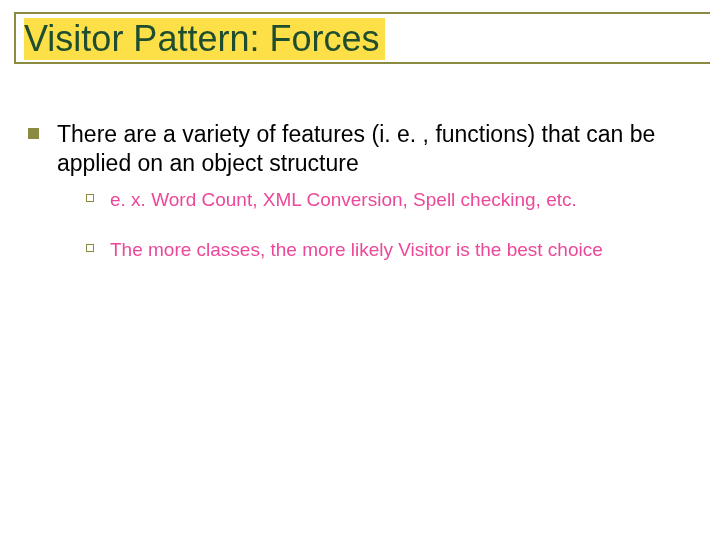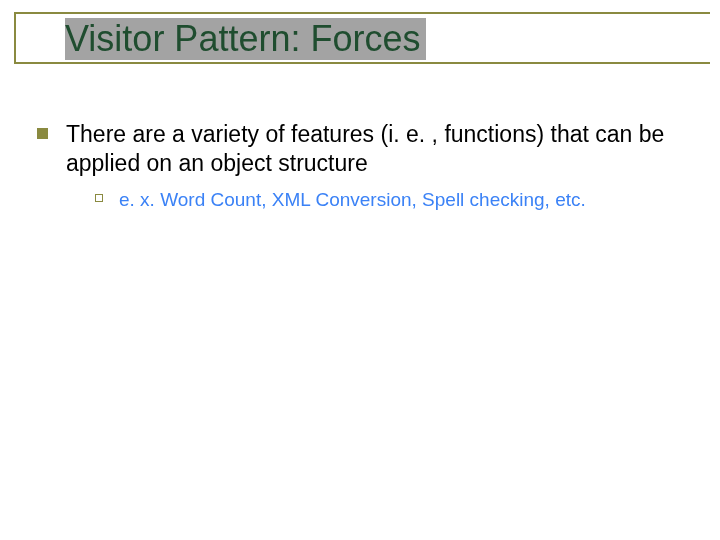--- a/index.html
+++ b/index.html
@@ -26,37 +26,36 @@
     width: 2px;
     height: 50px;
     background: #8a8a40;
   }
   .title {
     position: absolute;
     top: 18px;
     left: 24px;
     font-size: 36px;
     color: #1f4d2f;
-    background: #a3a3a3;
+    background: #fde047;
     padding-right: 6px;
     font-weight: 400;
-    margin-left: 41px;
   }
   .rule-under-title {
     position: absolute;
     top: 62px;
     left: 14px;
     right: 10px;
     height: 2px;
     background: #8a8a40;
   }
   .content {
     position: absolute;
     top: 120px;
-    left: 37px;
+    left: 28px;
     right: 40px;
   }
   .lvl1 {
     display: flex;
     align-items: flex-start;
     margin-bottom: 8px;
   }
   .lvl1-bullet {
     width: 11px;
     height: 11px;
@@ -80,21 +79,21 @@
   .lvl2-bullet {
     width: 8px;
     height: 8px;
     border: 1px solid #8a8a40;
     margin-top: 6px;
     margin-right: 16px;
     flex: 0 0 auto;
   }
   .lvl2-text {
     font-size: 19px;
-    color: #3b82f6;
+    color: #ec4899;
     line-height: 1.3;
   }
 </style>
 </head>
 <body>
 
 <div class="rule-top"></div>
 <div class="rule-left"></div>
 <div class="title">Visitor Pattern: Forces</div>
 <div class="rule-under-title"></div>
@@ -103,14 +102,18 @@
 
   <div class="lvl1">
     <div class="lvl1-bullet"></div>
     <div class="lvl1-text">There are a variety of features (i. e. , functions) that can be applied on an object structure</div>
   </div>
   <div class="lvl2">
     <div class="lvl2-bullet"></div>
     <div class="lvl2-text">e. x. Word Count, XML Conversion, Spell checking, etc.</div>
   </div>
 
+  <div class="lvl2">
+    <div class="lvl2-bullet"></div>
+    <div class="lvl2-text">The more classes, the more likely Visitor is the best choice</div>
+  </div>
 
 </div>
 
 </body></html>

